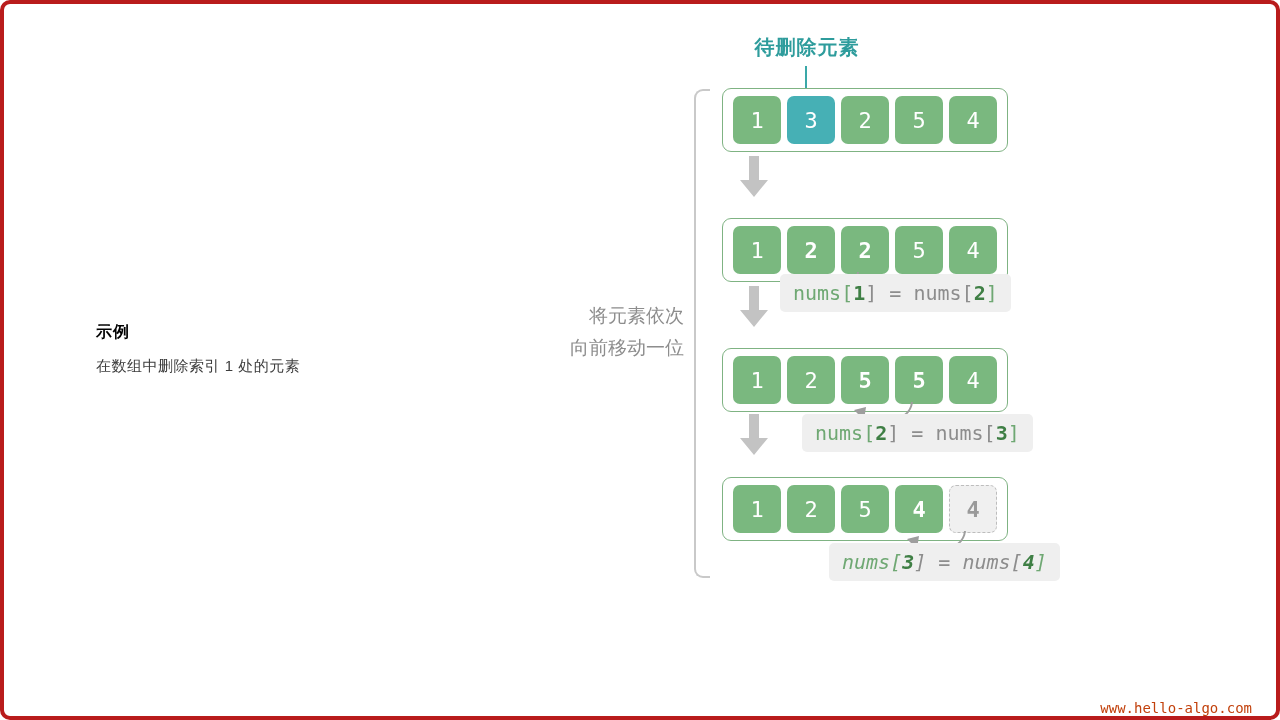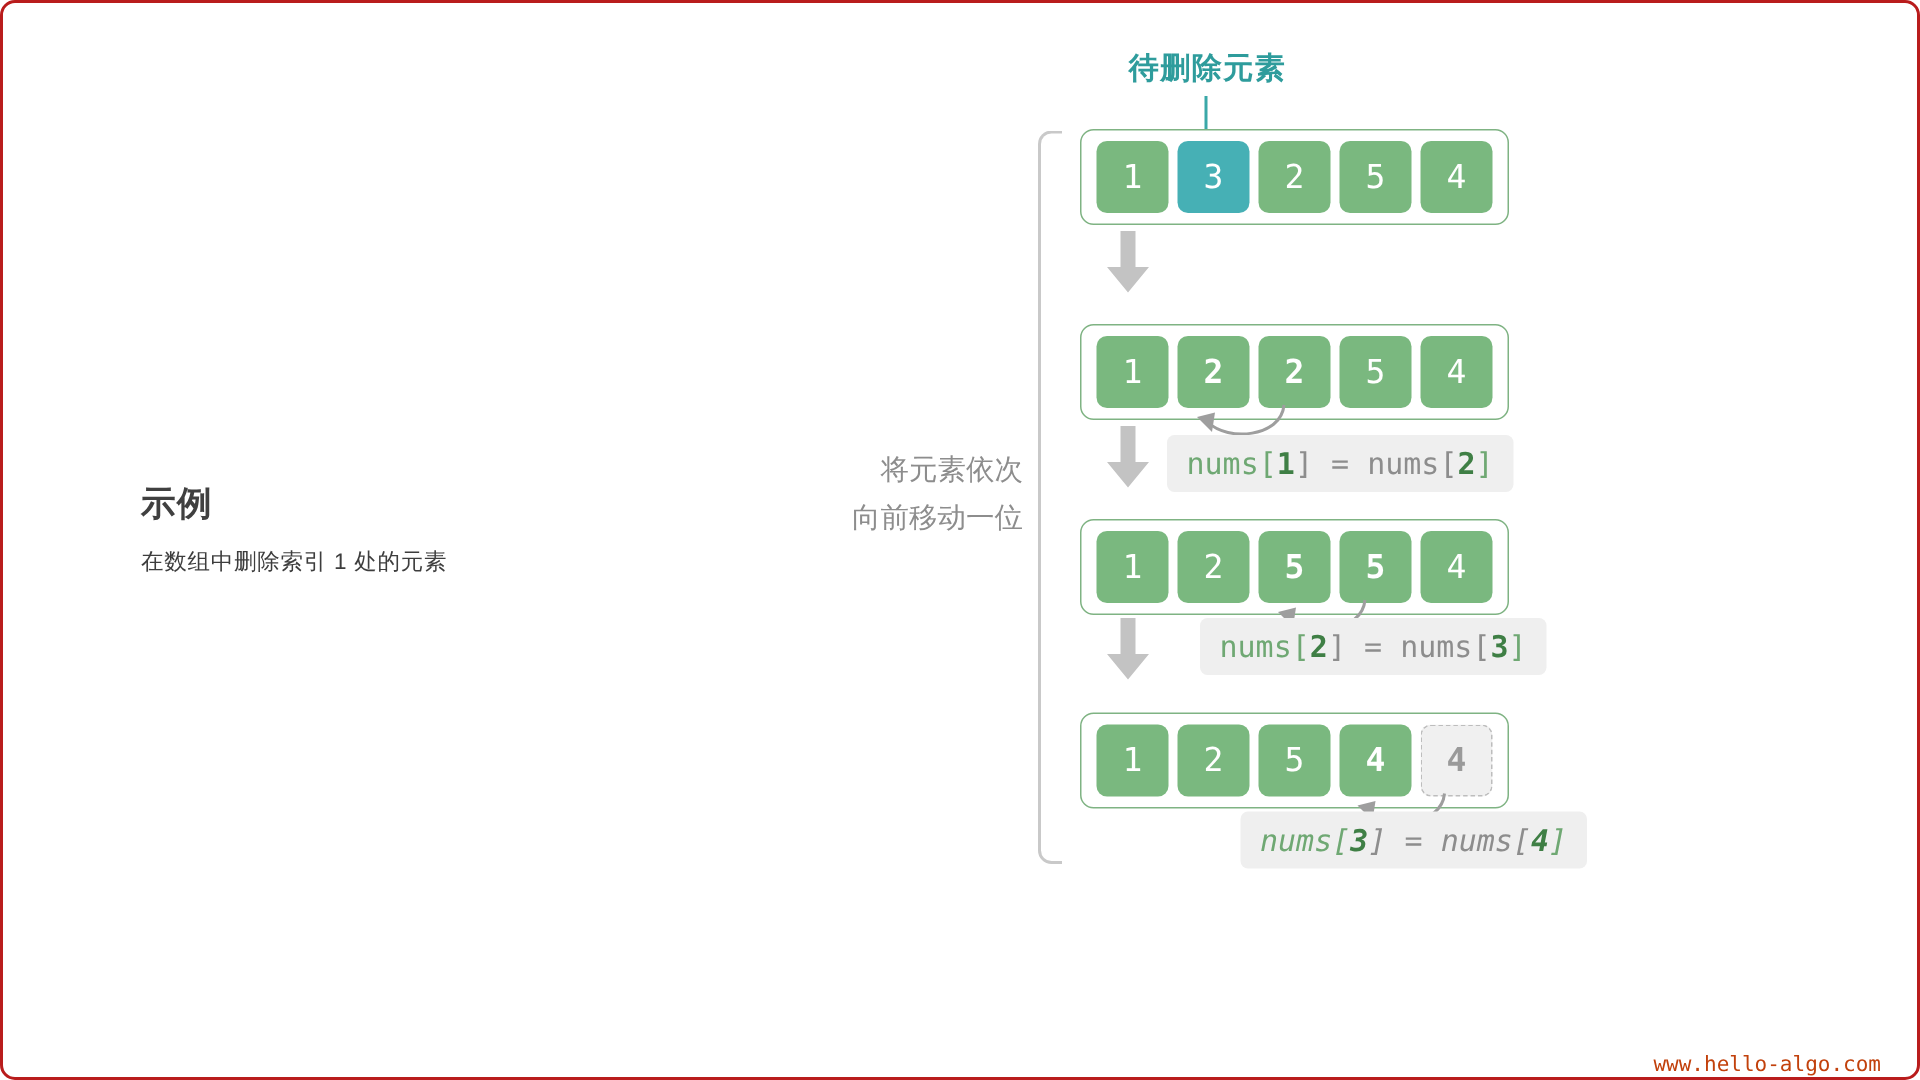--- a/index.html
+++ b/index.html
@@ -11,36 +11,36 @@
     height: 720px;
     background: #ffffff;
     font-family: "Liberation Sans", sans-serif;
     overflow: hidden;
   }
   #canvas {
     position: relative;
     width: 1280px;
     height: 720px;
     box-sizing: border-box;
-    border: 2px solid #b91c1c;
+    border: 4px solid #b91c1c;
     border-radius: 10px;
     background: #ffffff;
   }
 
   
   .left-block {
     position: absolute;
     left: 92px;
     top: 318px;
     width: 380px;
   }
   .left-title {
-    font-size: 23px;
-    font-weight: bold;
-    color: #404040;
+    font-size: 16px;
+    font-weight: bold;
+    color: #000000;
     letter-spacing: 1px;
     margin-bottom: 14px;
   }
   .left-sub {
     font-size: 15px;
     color: #3d3d3d;
     letter-spacing: 0.5px;
   }
 
   
@@ -219,21 +219,21 @@
 
   <svg class="curve" style="left:786px; top:266px; width:90px; height:30px;" viewBox="0 0 90 30">
     <path d="M68 2 C 66 24, 30 26, 18 14" fill="none" stroke="#9e9e9e" stroke-width="2"></path>
     <polygon points="20,20 10,10 22,7" fill="#9e9e9e"></polygon>
   </svg>
 
   <svg class="down-arrow" style="left:735px; top:282px;" viewBox="0 0 30 42">
     <polygon points="10,0 20,0 20,24 29,24 15,41 1,24 10,24" fill="#c3c3c3"></polygon>
   </svg>
 
-  <div class="code-label" style="left:776px; top:288px;">
+  <div class="code-label" style="left:776px; top:270px;">
     <span>nums[</span><b>1</b><span class="op">] = nums[</span><b>2</b><span>]</span>
   </div>
 
   <div class="array-row" style="top:344px;">
     <div class="cell">1</div>
     <div class="cell">2</div>
     <div class="cell bold">5</div>
     <div class="cell bold">5</div>
     <div class="cell">4</div>
   </div>

